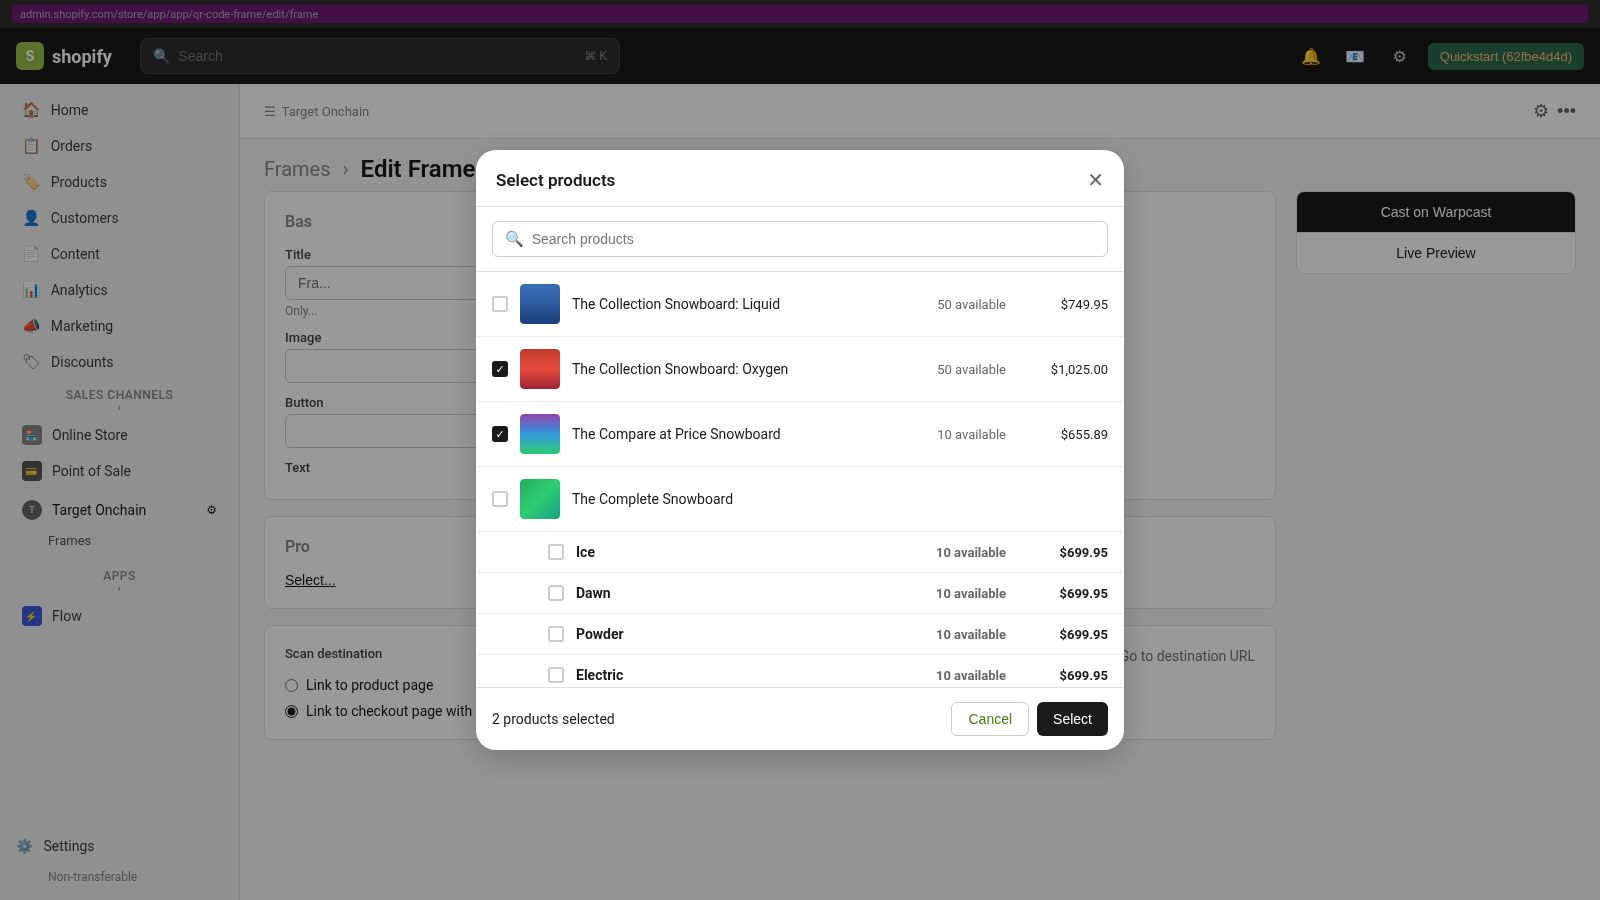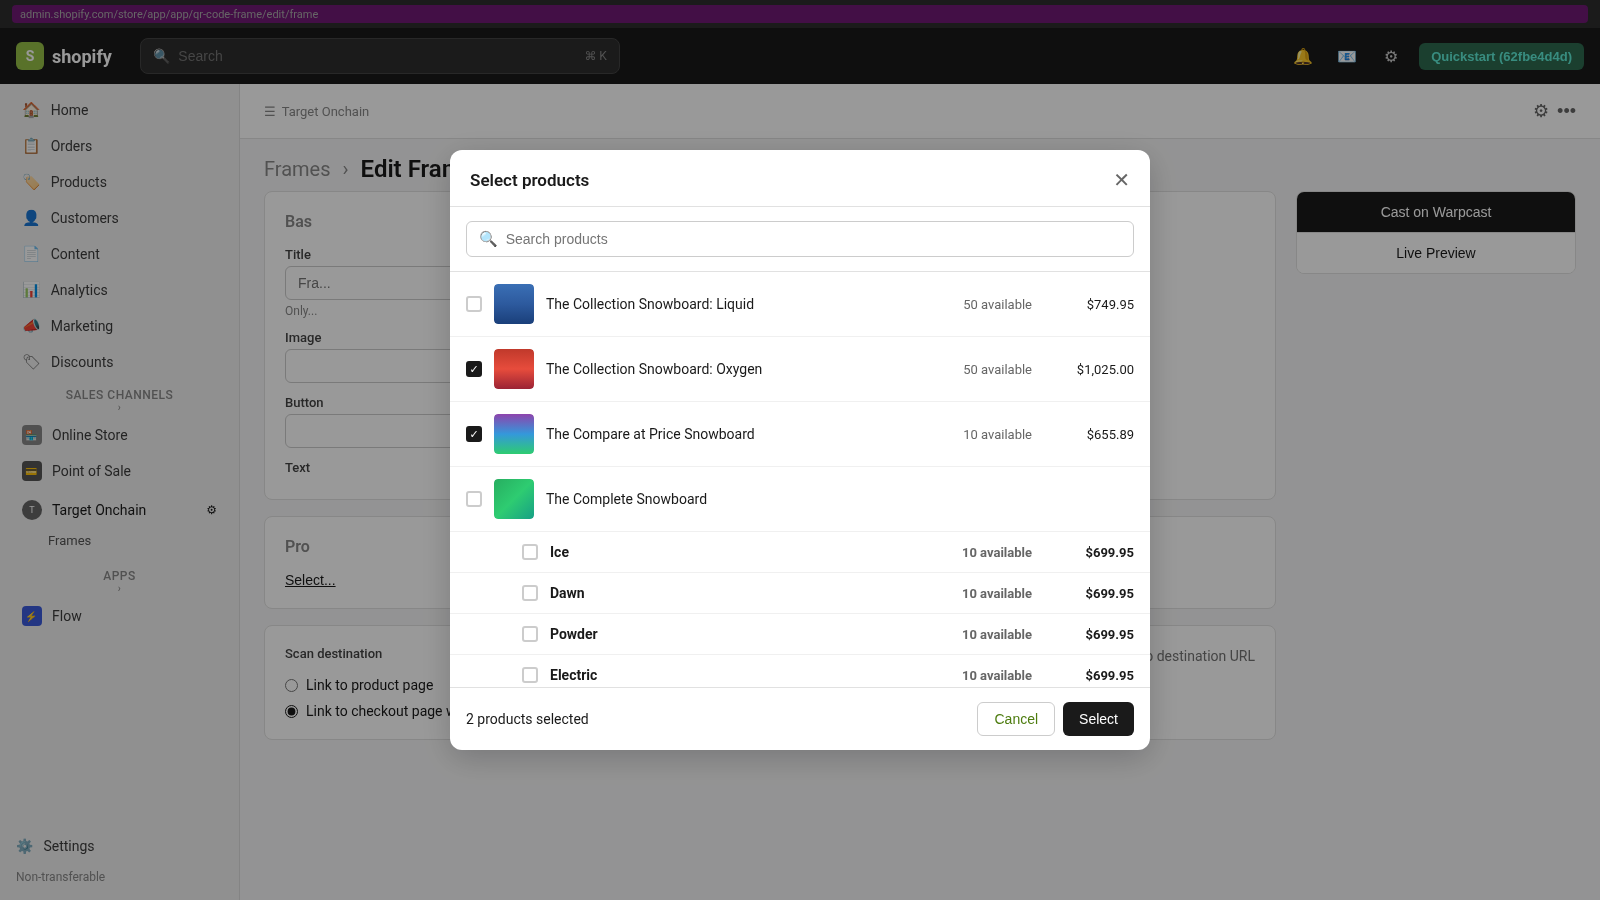--- a/index.html
+++ b/index.html
@@ -38,21 +38,21 @@
     .shopify-logo-icon { width: 28px; height: 28px; background: #95bf47; border-radius: 6px; display: flex; align-items: center; justify-content: center; color: white; font-size: 14px; }
     .search-bar {
       flex: 1; max-width: 480px; margin-left: 16px;
       background: #2d2d2d; border: 1px solid #444; border-radius: 8px;
       height: 36px; display: flex; align-items: center; padding: 0 12px; gap: 8px;
     }
     .search-bar input { background: transparent; border: none; outline: none; color: #ccc; flex: 1; font-size: 14px; }
     .search-bar .shortcut { color: #888; font-size: 12px; }
     .nav-right { margin-left: auto; display: flex; align-items: center; gap: 12px; }
     .nav-icon-btn { width: 32px; height: 32px; border-radius: 6px; background: transparent; border: none; cursor: pointer; display: flex; align-items: center; justify-content: center; color: #ccc; font-size: 16px; }
-    .nav-user-btn { background: #2d6a4f; border: none; border-radius: 6px; color: #5eead4; font-size: 13px; padding: 6px 12px; cursor: pointer; font-weight: bold; }
+    .nav-user-btn { background: #2d6a4f; border: none; border-radius: 6px; color: #fdba74; font-size: 13px; padding: 6px 12px; cursor: pointer; }
 
     
     .main-layout { display: flex; height: calc(900px - 84px); }
 
     
     .sidebar {
       width: 240px; min-width: 240px;
       background: #f0f0f0;
       border-right: 1px solid #ddd;
       display: flex; flex-direction: column;
@@ -82,21 +82,21 @@
       font-size: 14px; color: #1a1a1a;
     }
     .sidebar-target-icon { width: 20px; height: 20px; border-radius: 50%; background: #666; display: flex; align-items: center; justify-content: center; font-size: 9px; color: white; }
     .sidebar-frames { padding: 5px 16px 5px 48px; font-size: 13px; color: #555; cursor: pointer; }
     .sidebar-settings {
       margin-top: auto;
       display: flex; align-items: center; gap: 10px;
       padding: 8px 16px; cursor: pointer;
       color: #3d3d3d; font-size: 14px;
     }
-    .non-transferable { padding: 8px 16px; font-size: 12px; color: #888; }
+    .non-transferable { padding: 8px 16px; font-size: 12px; color: #888; margin-left: 32px; }
 
     
     .content-area {
       flex: 1; overflow-y: auto; background: #f6f6f7; position: relative;
     }
 
     
     .page-header {
       background: white; border-bottom: 1px solid #e1e1e1;
       padding: 16px 24px; display: flex; align-items: center; justify-content: space-between;
@@ -125,21 +125,21 @@
 
     
     .overlay {
       position: fixed; top: 0; left: 0; width: 100%; height: 100%;
       background: rgba(0,0,0,0.4); z-index: 100;
       display: flex; align-items: center; justify-content: center;
     }
 
     
     .modal {
-      background: white; border-radius: 12px; width: 700px; max-height: 600px;
+      background: white; border-radius: 20px; width: 648px; max-height: 600px;
       display: flex; flex-direction: column; box-shadow: 0 8px 32px rgba(0,0,0,0.2);
     }
     .modal-header {
       padding: 20px 20px 16px; display: flex; align-items: center; justify-content: space-between;
       border-bottom: 1px solid #e1e1e1;
     }
     .modal-title { font-size: 17px; font-weight: 600; }
     .modal-close { background: none; border: none; cursor: pointer; font-size: 20px; color: #666; line-height: 1; }
     .modal-search {
       padding: 14px 16px; border-bottom: 1px solid #e1e1e1;

